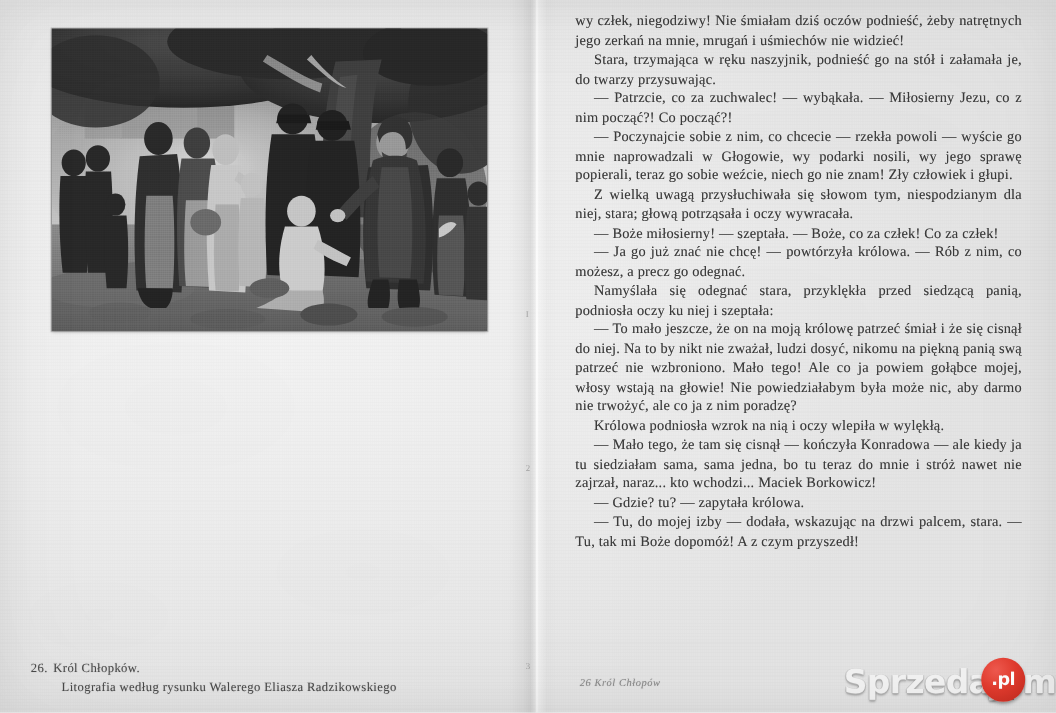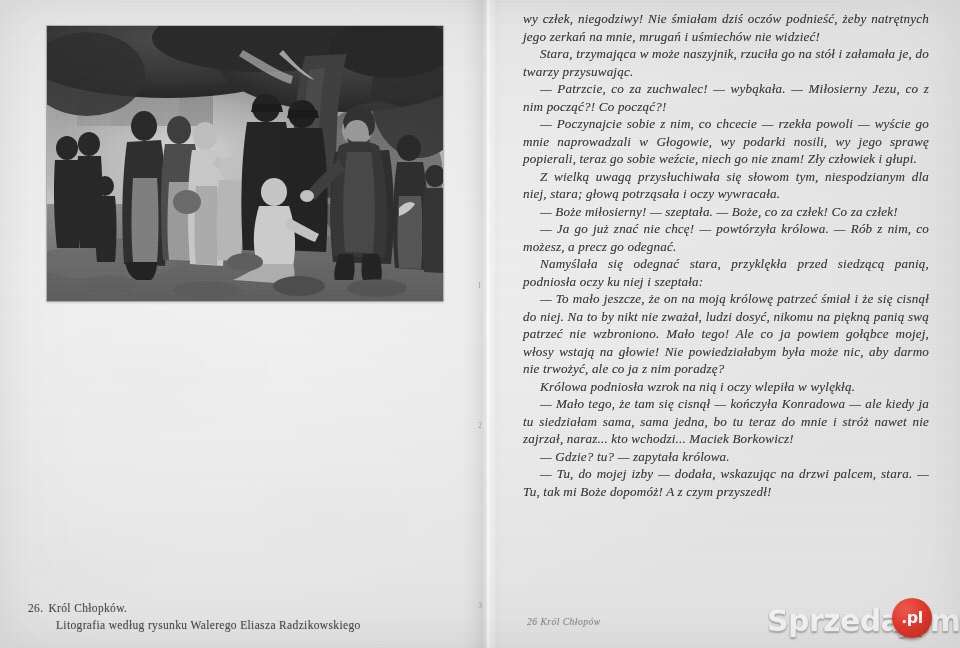--- a/index.html
+++ b/index.html
@@ -152,21 +152,20 @@
     font-size: 13.1px;
     line-height: 17.5px;
     letter-spacing: .18px;
     text-shadow: 0 0 .6px rgba(90,90,90,.5);
   }
   .body-col p {
     margin: 0;
     text-align: justify;
     text-justify: inter-word;
     white-space: pre-wrap;
-    font-style: italic;
   }
   .body-col p.indent { text-indent: 17px; }
 
   
   .running-foot {
     position: absolute;
     left: 527px;
     top: 617px;
     font-size: 9.5px;
     letter-spacing: .5px;
@@ -407,21 +406,21 @@
   </div>
 
   <div class="gutter"></div>
   <div class="gutter-line"></div>
   <div class="spine-fleck" style="left:478px; top:281px;">I</div>
   <div class="spine-fleck" style="left:478px; top:421px;">2</div>
   <div class="spine-fleck" style="left:478px; top:601px;">3</div>
 
   <div class="body-col" id="body-col">
       <p>wy człek, niegodziwy! Nie śmiałam dziś oczów podnieść, żeby natrętnych jego zerkań na mnie, mrugań i uśmiechów nie widzieć!</p>
-      <p class="indent">Stara, trzymająca w może naszyjnik, rzuciła go na stół i załamała je, do twarzy przysuwając.</p>
+      <p class="indent">Stara, trzymająca w ręku naszyjnik, podnieść go na stół i załamała je, do twarzy przysuwając.</p>
       <p class="indent">— Patrzcie, co za zuchwalec! — wybąkała. — Miłosierny Jezu, co z nim począć?! Co począć?!</p>
       <p class="indent">— Poczynajcie sobie z nim, co chcecie — rzekła powoli — wyście go mnie naprowadzali w Głogowie, wy podarki nosili, wy jego sprawę popierali, teraz go sobie weźcie, niech go nie znam! Zły człowiek i głupi.</p>
       <p class="indent">Z wielką uwagą przysłuchiwała się słowom tym, niespodzianym dla niej, stara; głową potrząsała i oczy wywracała.</p>
       <p class="indent">— Boże miłosierny! — szeptała. — Boże, co za człek! Co za człek!</p>
       <p class="indent">— Ja go już znać nie chcę! — powtórzyła królowa. — Rób z nim, co możesz, a precz go odegnać.</p>
       <p class="indent">Namyślała się odegnać stara, przyklękła przed siedzącą panią, podniosła oczy ku niej i szeptała:</p>
       <p class="indent">— To mało jeszcze, że on na moją królowę patrzeć śmiał i że się cisnął do niej. Na to by nikt nie zważał, ludzi dosyć, nikomu na piękną panią swą patrzeć nie wzbroniono. Mało tego! Ale co ja powiem gołąbce mojej, włosy wstają na głowie! Nie powiedziałabym była może nic, aby darmo nie trwożyć, ale co ja z nim poradzę?</p>
       <p class="indent">Królowa podniosła wzrok na nią i oczy wlepiła w wylękłą.</p>
       <p class="indent">— Mało tego, że tam się cisnął — kończyła Konradowa — ale kiedy ja tu siedziałam sama, sama jedna, bo tu teraz do mnie i stróż nawet nie zajrzał, naraz... kto wchodzi... Maciek Borkowicz!</p>
       <p class="indent">— Gdzie? tu? — zapytała królowa.</p>

